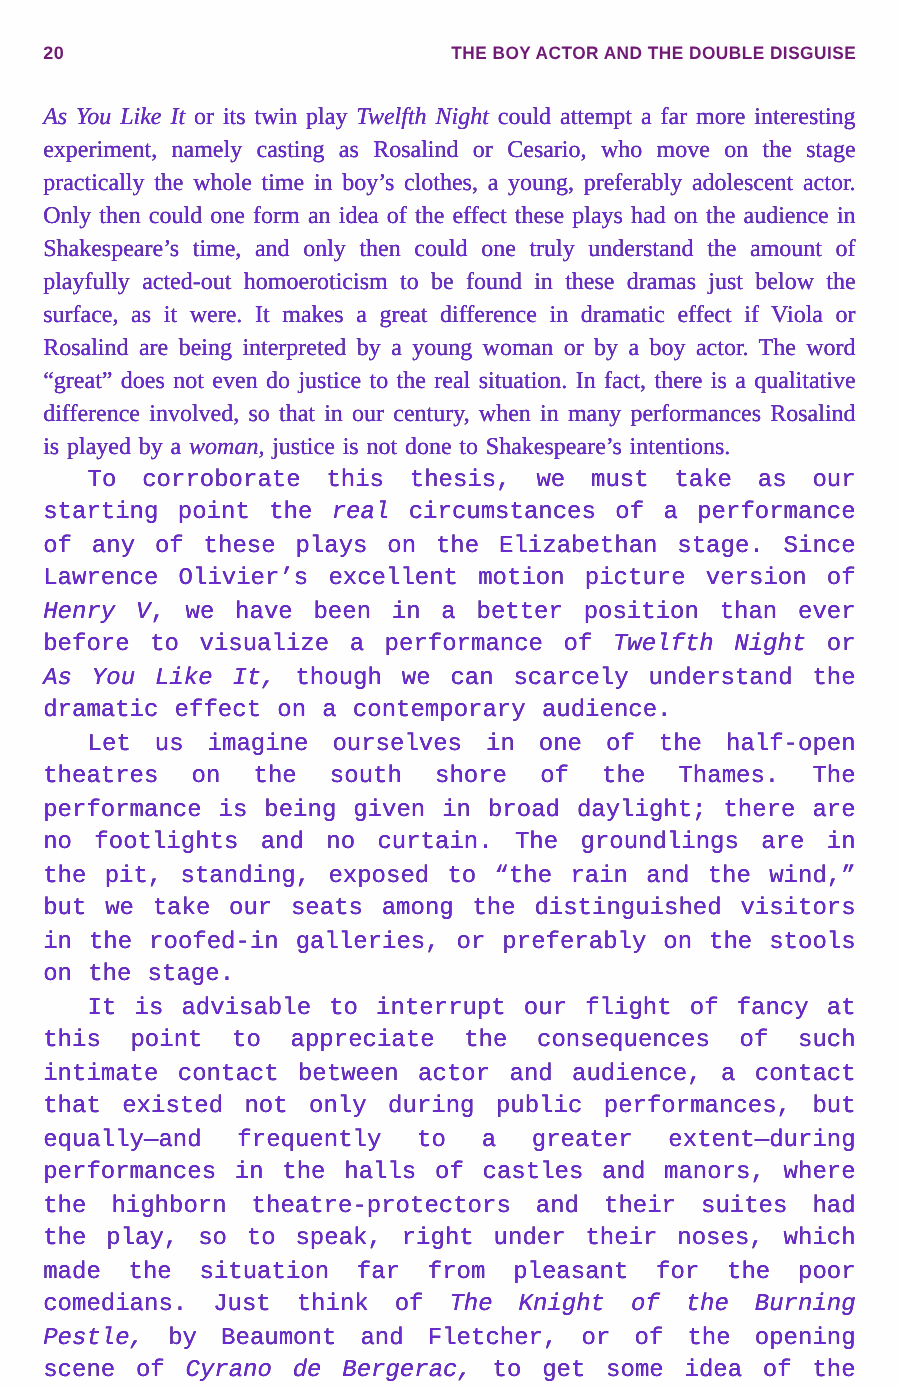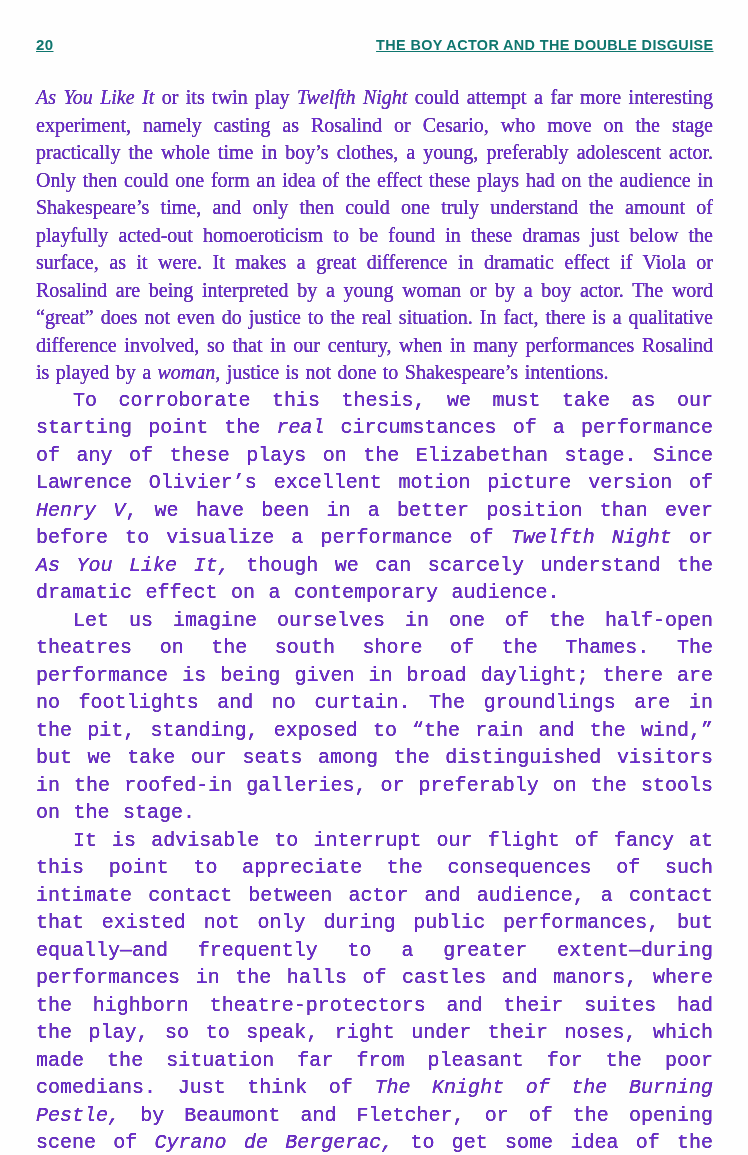--- a/index.html
+++ b/index.html
@@ -21,22 +21,21 @@
     color: #101010;
   }
   .running-head {
     display: flex;
     justify-content: space-between;
     align-items: flex-start;
     font-family: "Liberation Sans", sans-serif;
     font-weight: 700;
     font-size: 15px;
     letter-spacing: 0.4px;
-    color: #0f766e;
-    text-decoration: underline;
+    color: #701a75;
   }
   .page-number {
     font-family: "Liberation Sans", sans-serif;
     font-weight: 700;
     font-size: 15px;
   }
   .header-title {
     text-transform: uppercase;
     transform: scaleX(0.96);
     transform-origin: right center;

